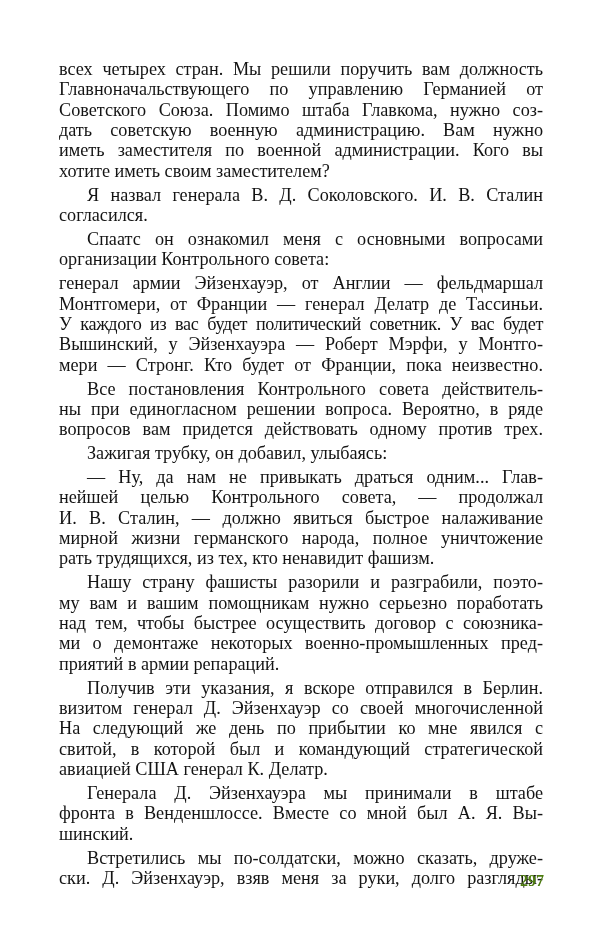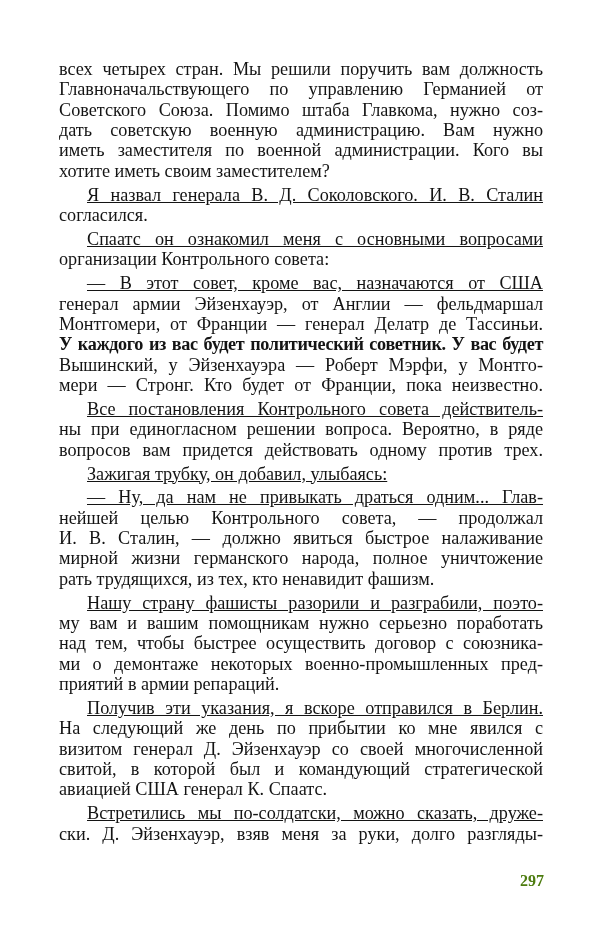--- a/index.html
+++ b/index.html
@@ -37,21 +37,20 @@
     .line {
       display: block;
       text-align: justify;
       text-align-last: justify;
       white-space: nowrap;
       height: 20.35px;
       overflow: visible;
     }
     .line.first {
       padding-left: 28px;
-      text-decoration: underline;
     }
     .line.last {
       text-align-last: left;
     }
     .page-number {
       position: absolute;
       left: 516px;
       top: 872px;
       width: 28px;
       text-align: right;
@@ -80,24 +79,23 @@
       <span class="line first">Я назвал генерала В. Д. Соколовского. И. В. Сталин</span>
       <span class="line last">согласился.</span>
     </div>
 
     <div class="para">
       <span class="line first">Спаатс он ознакомил меня с основными вопросами</span>
       <span class="line last">организации Контрольного совета:</span>
     </div>
 
     <div class="para">
-      <span class="line first">— В этот совет, кроме вас, назначаются от США</span>
       <span class="line">генерал армии Эйзенхауэр, от Англии — фельдмаршал</span>
       <span class="line">Монтгомери, от Франции — генерал Делатр де Тассиньи.</span>
-      <span class="line" style="letter-spacing:-0.35px;font-weight:bold;">У каждого из вас будет политический советник. У вас будет</span>
+      <span class="line" style="letter-spacing:-0.35px;">У каждого из вас будет политический советник. У вас будет</span>
       <span class="line">Вышинский, у Эйзенхауэра — Роберт Мэрфи, у Монтго-</span>
       <span class="line last" style="text-align-last: justify;">мери — Стронг. Кто будет от Франции, пока неизвестно.</span>
     </div>
 
     <div class="para">
       <span class="line first">Все постановления Контрольного совета действитель-</span>
       <span class="line">ны при единогласном решении вопроса. Вероятно, в ряде</span>
       <span class="line last" style="text-align-last: justify;">вопросов вам придется действовать одному против трех.</span>
     </div>
 
@@ -116,26 +114,31 @@
     <div class="para">
       <span class="line first">Нашу страну фашисты разорили и разграбили, поэто-</span>
       <span class="line">му вам и вашим помощникам нужно серьезно поработать</span>
       <span class="line">над тем, чтобы быстрее осуществить договор с союзника-</span>
       <span class="line">ми о демонтаже некоторых военно-промышленных пред-</span>
       <span class="line last">приятий в армии репараций.</span>
     </div>
 
     <div class="para">
       <span class="line first">Получив эти указания, я вскоре отправился в Берлин.</span>
+      <span class="line">визитом генерал Д. Эйзенхауэр со своей многочисленной</span>
       <span class="line">На следующий же день по прибытии ко мне явился с</span>
-      <span class="line">визитом генерал Д. Эйзенхауэр со своей многочисленной</span>
       <span class="line">свитой, в которой был и командующий стратегической</span>
-      <span class="line last">авиацией США генерал К. Спаатс.</span>
+      <span class="line last">авиацией США генерал К. Делатр.</span>
     </div>
 
+    <div class="para">
+      <span class="line first">Генерала Д. Эйзенхауэра мы принимали в штабе</span>
+      <span class="line">фронта в Венденшлоссе. Вместе со мной был А. Я. Вы-</span>
+      <span class="line last">шинский.</span>
+    </div>
 
     <div class="para">
       <span class="line first">Встретились мы по-солдатски, можно сказать, друже-</span>
       <span class="line">ски. Д. Эйзенхауэр, взяв меня за руки, долго разгляды-</span>
 
     </div>
   </div>
 
   <div class="page-number">297</div>
 </div>

